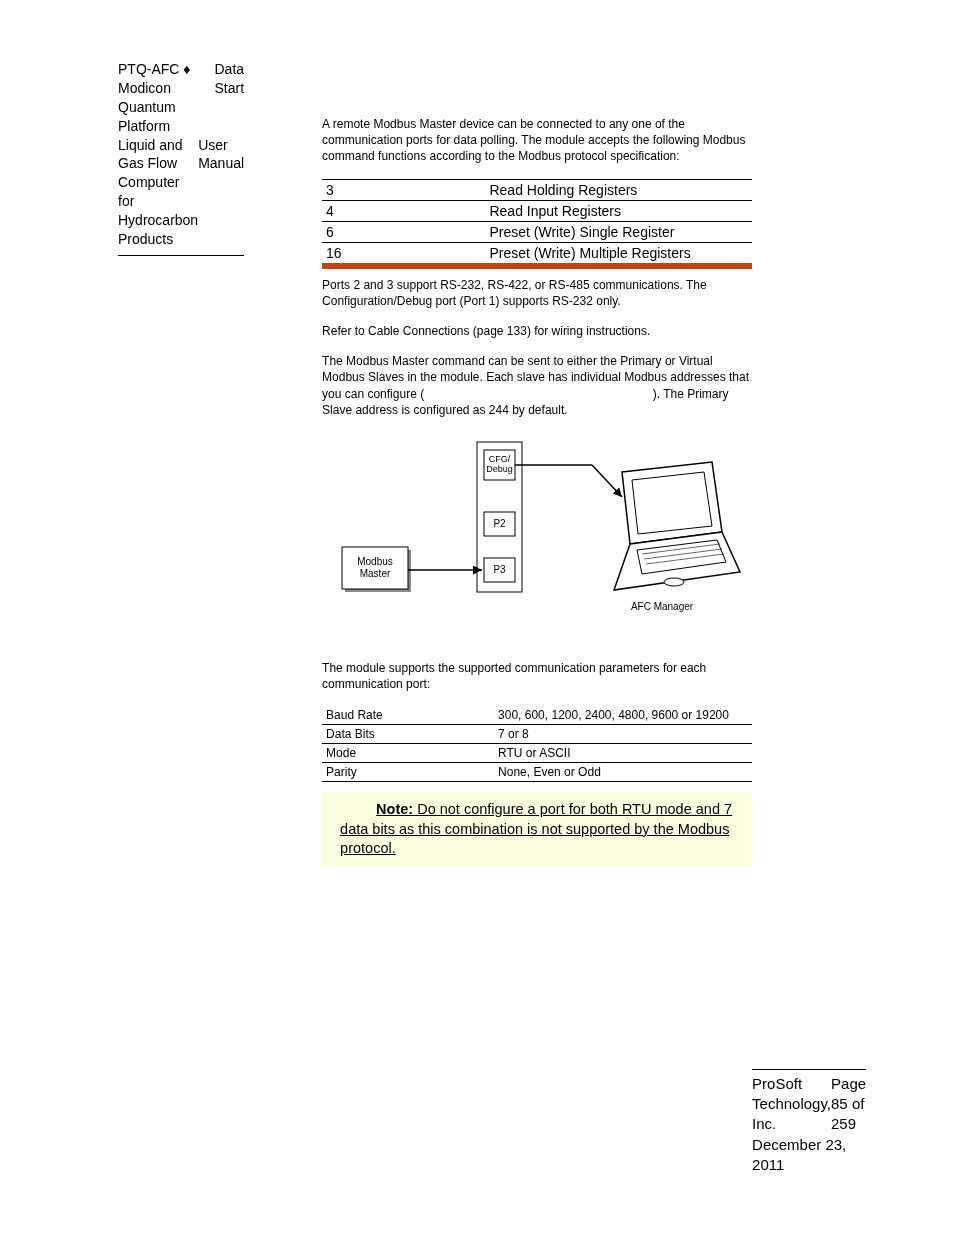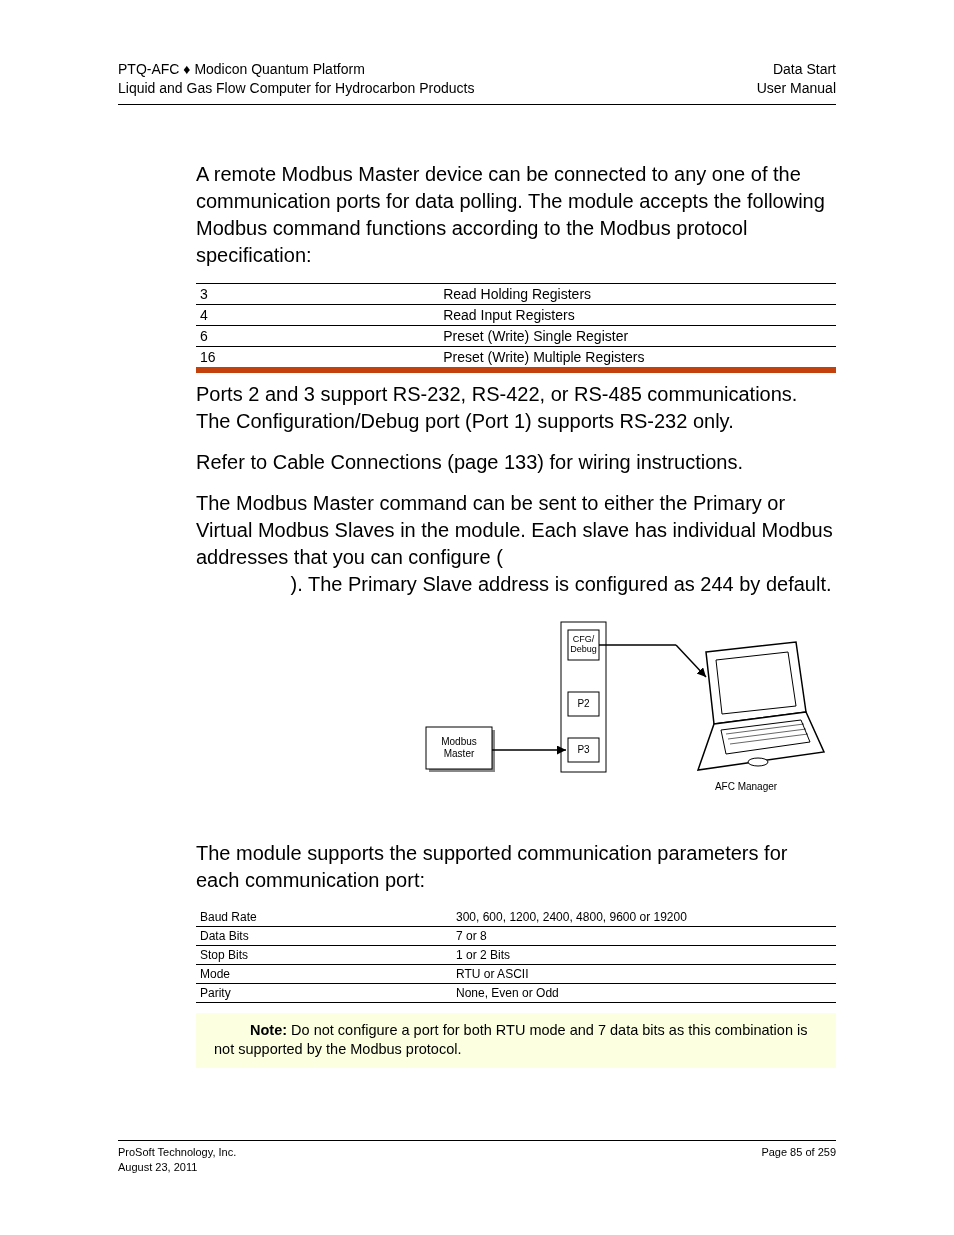--- a/index.html
+++ b/index.html
@@ -9,40 +9,40 @@
     color: #000;
     width: 954px;
     height: 1235px;
     position: relative;
     font-size: 15px;
   }
   .page {
     padding: 60px 118px 60px 118px;
     height: 100%;
     display: flex;
-    flex-direction: column;
+    flex-direction: row;
   }
   .header-row {
     display: flex;
     justify-content: space-between;
     font-size: 14px;
     line-height: 1.35;
   }
   .header-rule {
     border: none;
     border-top: 1px solid #000;
     margin-top: 6px;
   }
   .content {
     flex: 1;
     padding-top: 56px;
     padding-left: 78px;
   }
   .para {
-    font-size: 20px;
+    font-size: 12px;
     line-height: 1.35;
     margin-bottom: 14px;
   }
   .modbus-table {
     width: 100%;
     border-collapse: collapse;
     font-size: 14px;
     margin: 14px 0 8px 0;
   }
   .modbus-table td {
@@ -63,20 +63,21 @@
     padding: 2px 4px;
     vertical-align: top;
   }
   .params-table td:first-child { width: 40%; }
   .note-box {
     background: #fcffe0;
     padding: 8px 18px 8px 18px;
     font-size: 14.5px;
     line-height: 1.35;
     text-indent: 36px;
+    text-decoration: underline;
   }
   .note-bold { font-weight: bold; }
   .italic { }
   .diagram {
     display: flex;
     justify-content: flex-end;
     margin: 8px 0 28px 0;
   }
   .diagram svg { display: block; }
   .diag-text {
@@ -91,21 +92,21 @@
     margin-top: auto;
   }
   .footer-rule {
     border: none;
     border-top: 1px solid #000;
     margin-bottom: 4px;
   }
   .footer-row {
     display: flex;
     justify-content: space-between;
-    font-size: 11px;
+    font-size: 15px;
     line-height: 1.35;
   }
 </style>
 </head>
 <body>
 
 <div class="page">
 
   <div>
     <div class="header-row">
@@ -200,24 +201,20 @@
       <tbody>
           <tr>
         <td>Baud Rate</td>
         <td>300, 600, 1200, 2400, 4800, 9600 or 19200</td>
       </tr>
       <tr>
         <td>Data Bits</td>
         <td>7 or 8</td>
       </tr>
       <tr>
-        <td>Stop Bits</td>
-        <td>1 or 2 Bits</td>
-      </tr>
-      <tr>
         <td>Mode</td>
         <td>RTU or ASCII</td>
       </tr>
       <tr>
         <td>Parity</td>
         <td>None, Even or Odd</td>
       </tr>
     </tbody>
       </table>
 
@@ -227,18 +224,18 @@
 
   </div>
 
   <div class="footer">
     <hr class="footer-rule">
     <div class="footer-row">
       <div>ProSoft Technology, Inc.</div>
       <div>Page 85 of 259</div>
     </div>
     <div class="footer-row">
-      <div>August 23, 2011</div>
+      <div>December 23, 2011</div>
       <div></div>
     </div>
   </div>
 
 </div>
 
 </body></html>

